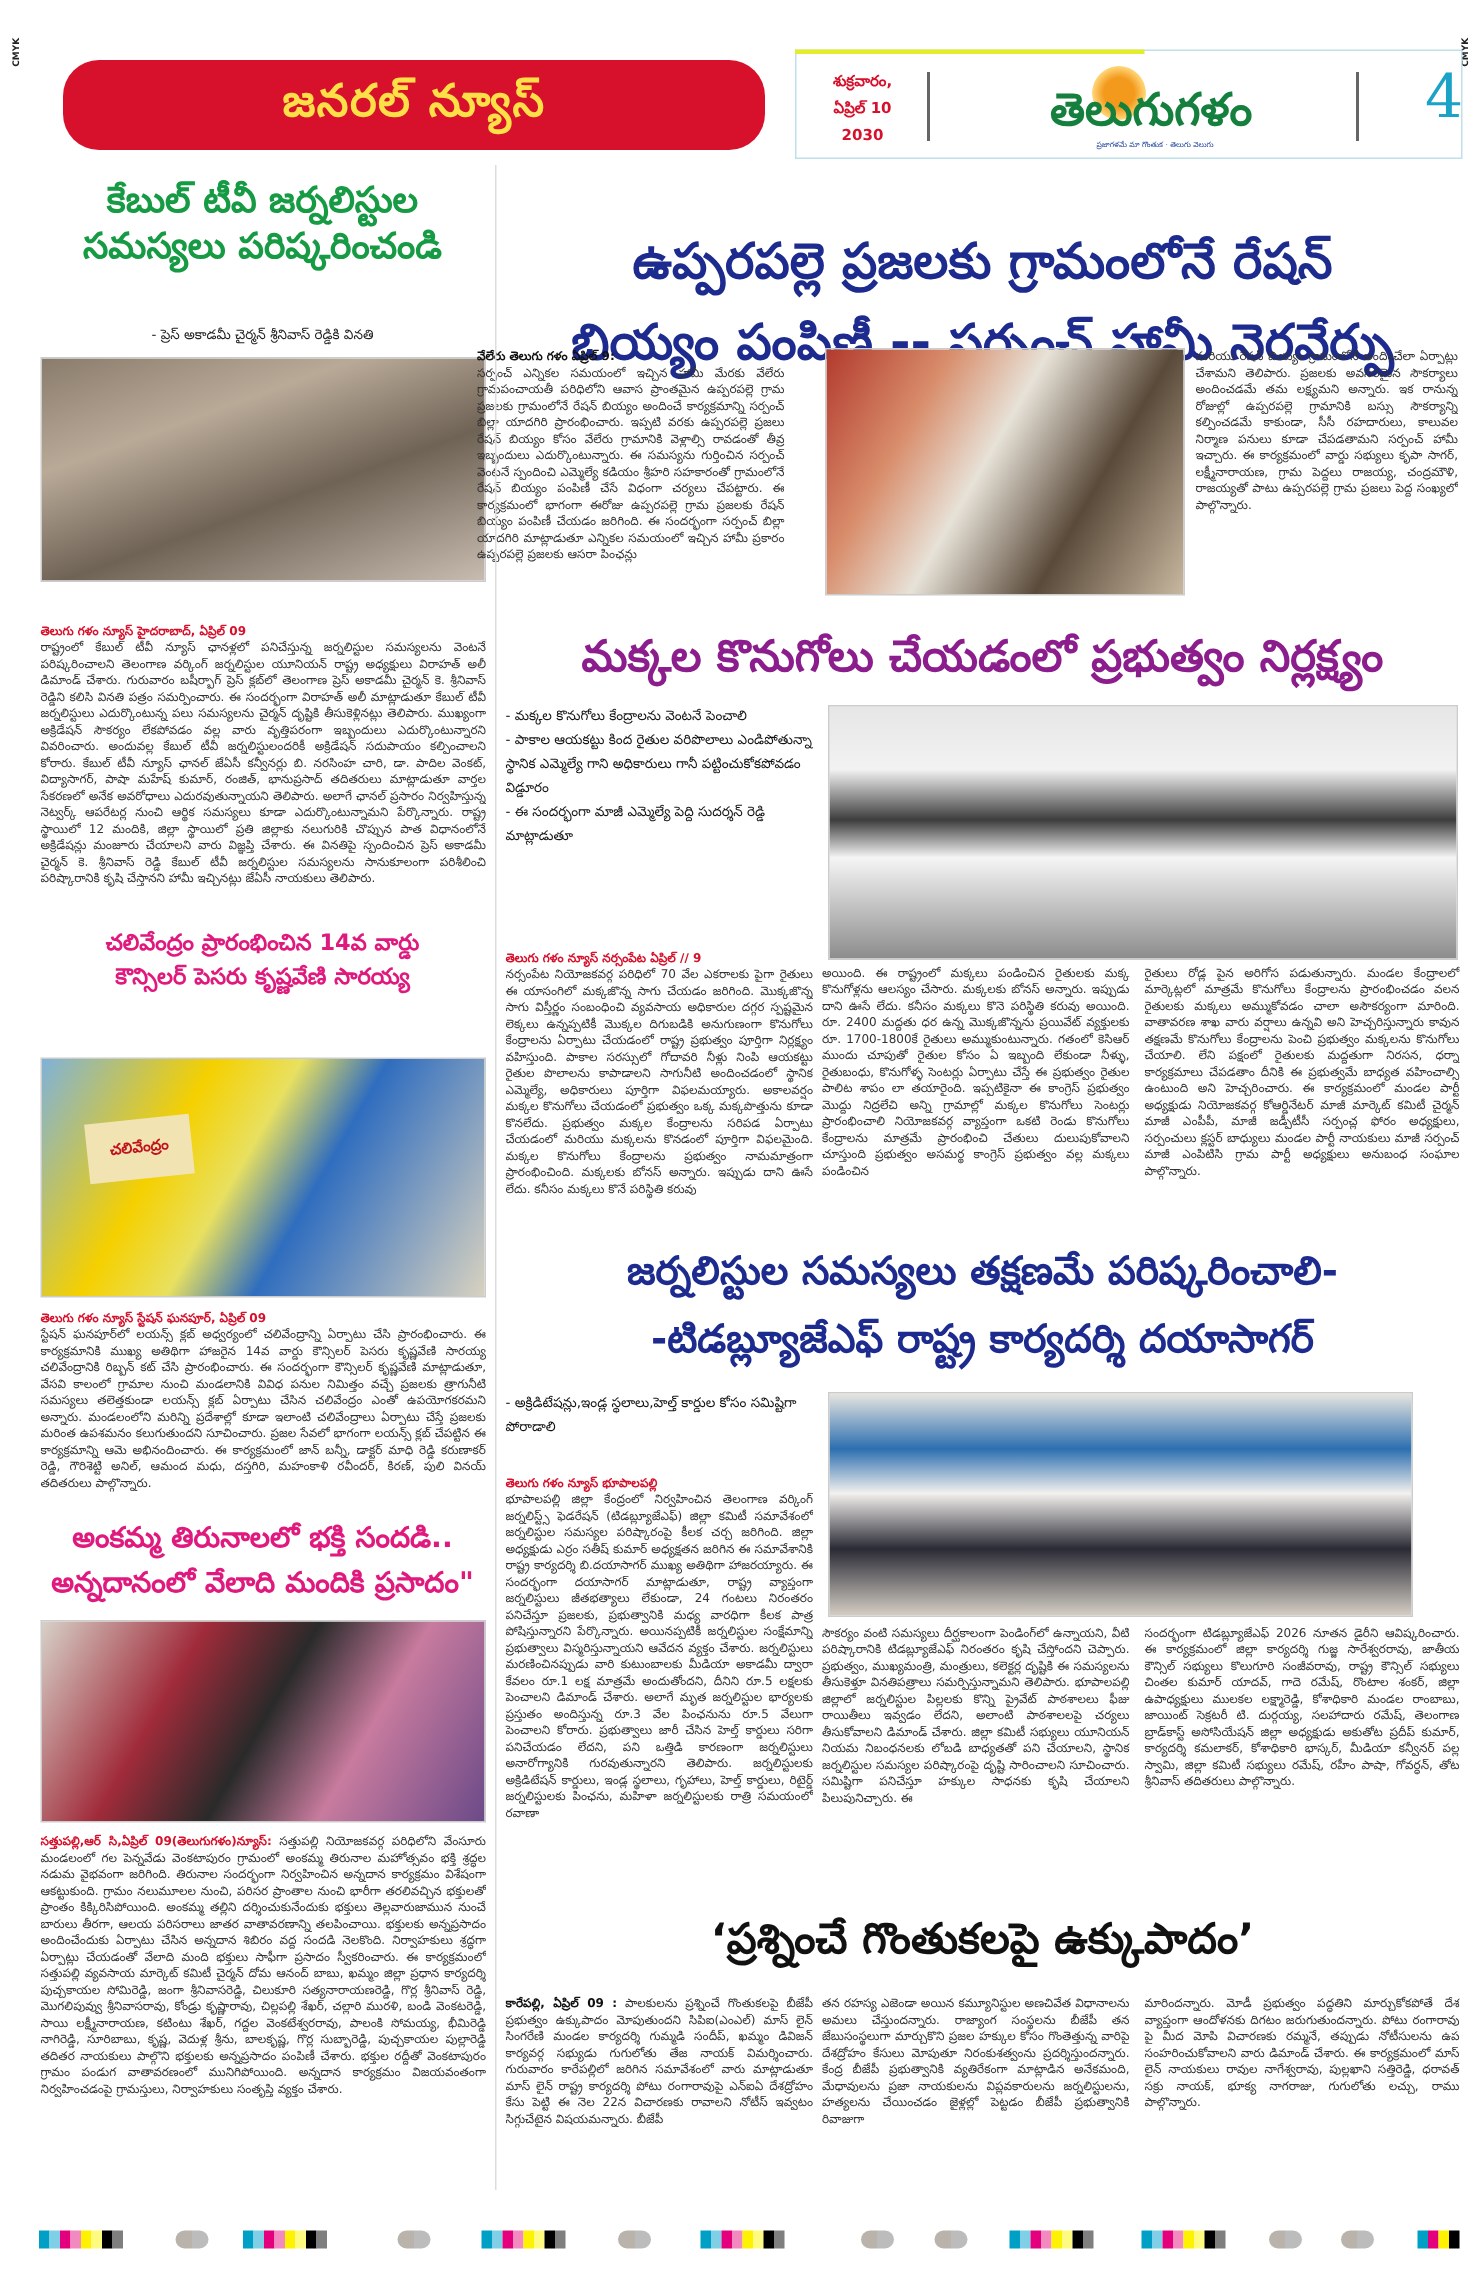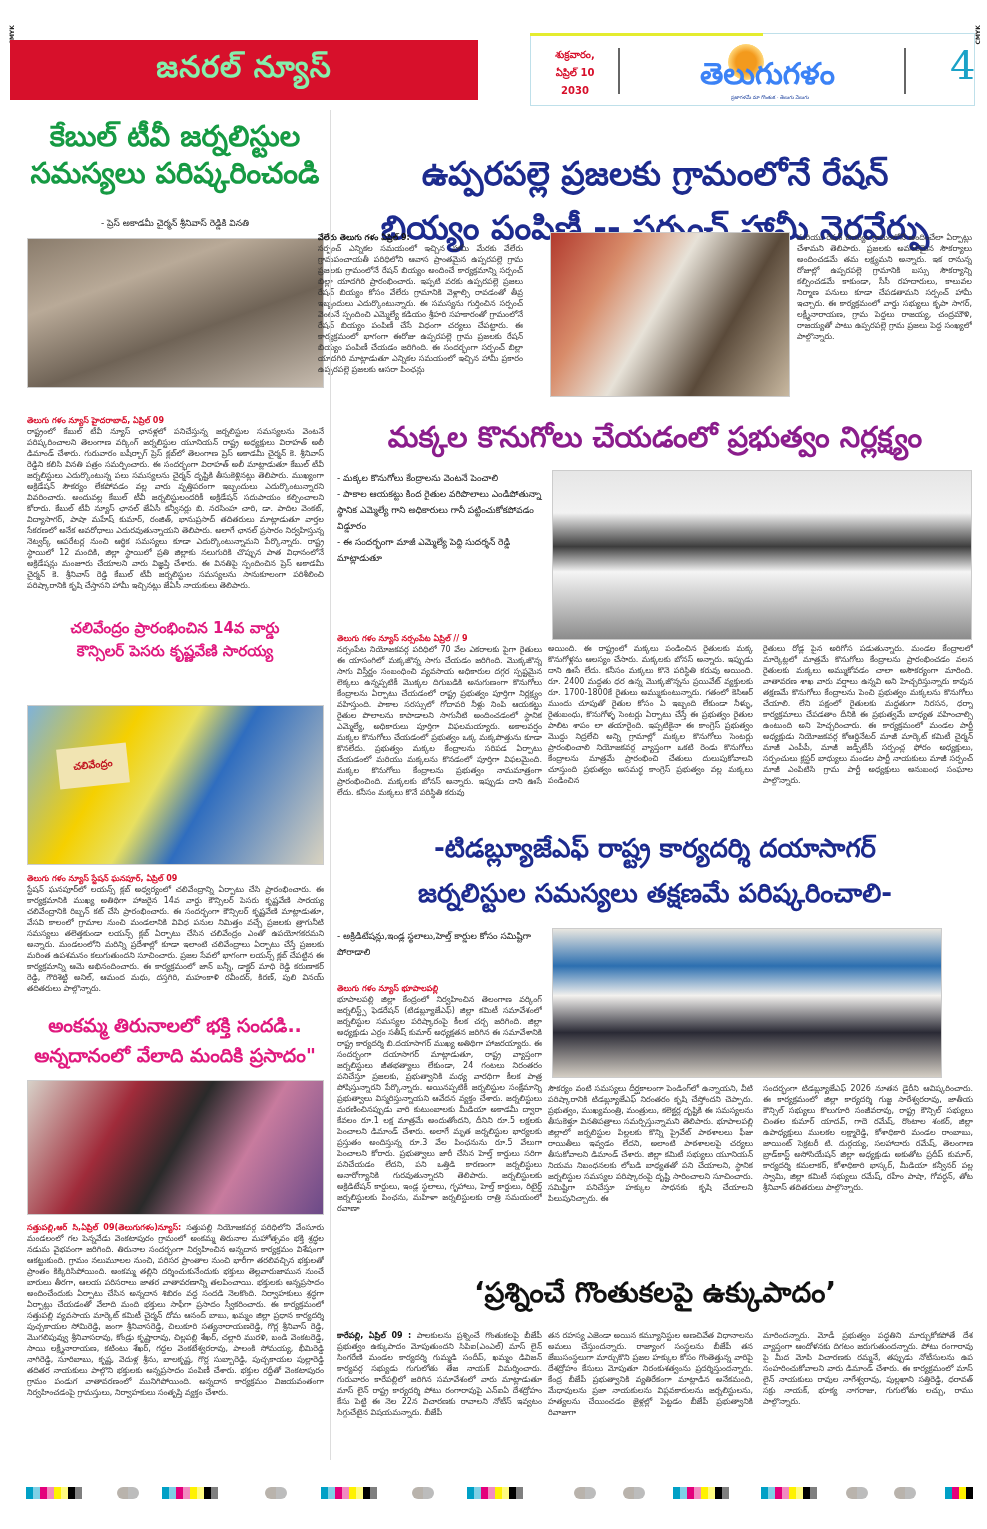--- a/index.html
+++ b/index.html
@@ -6,29 +6,29 @@
   html, body { width: 987px; height: 1529px; background: #fff; overflow: hidden; }
   body { position: relative; font-family: "DejaVu Sans", sans-serif; color: #222; }
 
   .abs { position: absolute; }
 
   
   .cmyk { position: absolute; width: 10px; font-size: 6px; line-height: 7px; text-align: center; font-weight: bold; }
   .cmyk span { display: block; transform: rotate(-90deg); }
 
   
-  .section-bar { left: 10px; top: 40px; width: 468px; height: 60px; background: #d7102b; color: #86efac;
-                 font-size: 30px; font-weight: bold; display: flex; align-items: center; justify-content: center; letter-spacing: 1px; }
+  .section-bar { left: 42px; top: 40px; width: 468px; height: 60px; background: #d7102b; color: #fde047;
+                 font-size: 30px; font-weight: bold; display: flex; align-items: center; justify-content: center; letter-spacing: 1px; border-radius: 24px; }
   .mast-box { left: 530px; top: 33px; width: 490px; height: 73px; border: 1px solid #bfe0ea; }
   .mast-box { width: 490px; }
   .mast-yellow { left: 530px; top: 33px; width: 233px; height: 3px; background: #e4ec2e; }
   .mast-date { left: 540px; top: 46px; width: 70px; color: #d7102b; font-size: 10px; line-height: 18px; text-align: center; font-weight: bold; }
   .mast-sep { width: 2px; height: 46px; background: #666; }
   .logo-sun { left: 728px; top: 44px; width: 36px; height: 36px; border-radius: 50%; background: radial-gradient(circle, #f39a1d 40%, #ffd77a 70%, transparent 72%); }
-  .logo-text { left: 700px; top: 58px; width: 130px; color: #3b82f6; font-size: 30px; font-weight: bold; text-align: right; line-height: 32px; }
+  .logo-text { left: 700px; top: 58px; width: 130px; color: #15803d; font-size: 30px; font-weight: bold; text-align: right; line-height: 32px; }
   .logo-tag { left: 695px; top: 94px; width: 150px; color: #1a3f9c; font-size: 5px; text-align: center; }
   .page-num { left: 950px; top: 42px; color: #1ba2c7; font-size: 40px; font-family: "DejaVu Serif", serif; }
 
   
   .hl { font-weight: bold; text-align: center; line-height: 1.28; }
   .hl-green { color: #169a43; }
   .hl-navy { color: #1d2b8e; }
   .hl-purple { color: #8b1d8c; }
   .hl-pink { color: #e0197e; }
   .hl-black { color: #111; }
@@ -72,21 +72,21 @@
   <div>శుక్రవారం,</div>
   <div>ఏప్రిల్ 10 2030</div>
 </div>
 <div class="abs mast-sep" style="left:618px; top:48px;"></div>
 <div class="abs logo-sun"></div>
 <div class="abs logo-text">తెలుగుగళం</div>
 <div class="abs logo-tag">ప్రజాగళమే మా గొంతుక · తెలుగు వెలుగు</div>
 <div class="abs mast-sep" style="left:904px; top:48px;"></div>
 <div class="abs page-num">4</div>
 
-<div class="abs hl hl-green" style="left:20px; top:118px; width:310px; font-size:29px;">
+<div class="abs hl hl-green" style="left:20px; top:118px; width:310px; font-size:24px;">
   <div>కేబుల్ టీవీ జర్నలిస్టుల</div>
   <div>సమస్యలు పరిష్కరించండి</div>
 </div>
 <div class="abs sub-byline" style="left:20px; top:218px; width:310px;">- ప్రెస్ అకాడమీ చైర్మన్ శ్రీనివాస్ రెడ్డికి వినతి</div>
 <div class="abs photo" style="left:27px; top:238px; width:297px; height:150px;"></div>
 <div class="abs body" style="left:27px; top:415px; width:297px; height:190px; overflow:hidden;">
   <span class="dateline">తెలుగు గళం న్యూస్ హైదరాబాద్, ఏప్రిల్ 09</span><br>
   <span>రాష్ట్రంలో కేబుల్ టీవీ న్యూస్ ఛానళ్లలో పనిచేస్తున్న జర్నలిస్టుల సమస్యలను వెంటనే పరిష్కరించాలని తెలంగాణ వర్కింగ్ జర్నలిస్టుల యూనియన్ రాష్ట్ర అధ్యక్షులు విరాహత్ అలీ డిమాండ్ చేశారు. గురువారం బషీర్బాగ్ ప్రెస్ క్లబ్‌లో తెలంగాణ ప్రెస్ అకాడమీ చైర్మన్ కె. శ్రీనివాస్ రెడ్డిని కలిసి వినతి పత్రం సమర్పించారు. ఈ సందర్భంగా విరాహత్ అలీ మాట్లాడుతూ కేబుల్ టీవీ జర్నలిస్టులు ఎదుర్కొంటున్న పలు సమస్యలను చైర్మన్ దృష్టికి తీసుకెళ్లినట్లు తెలిపారు. ముఖ్యంగా అక్రిడేషన్ సౌకర్యం లేకపోవడం వల్ల వారు వృత్తిపరంగా ఇబ్బందులు ఎదుర్కొంటున్నారని వివరించారు. అందువల్ల కేబుల్ టీవీ జర్నలిస్టులందరికీ అక్రిడేషన్ సదుపాయం కల్పించాలని కోరారు. కేబుల్ టీవీ న్యూస్ ఛానల్ జేఏసీ కన్వీనర్లు బి. నరసింహ చారి, డా. పాదిల వెంకట్, విద్యాసాగర్, పాషా మహేష్ కుమార్, రంజిత్, భానుప్రసాద్ తదితరులు మాట్లాడుతూ వార్తల సేకరణలో అనేక అవరోధాలు ఎదురవుతున్నాయని తెలిపారు. అలాగే ఛానల్ ప్రసారం నిర్వహిస్తున్న నెట్వర్క్ ఆపరేటర్ల నుంచి ఆర్థిక సమస్యలు కూడా ఎదుర్కొంటున్నామని పేర్కొన్నారు. రాష్ట్ర స్థాయిలో 12 మందికి, జిల్లా స్థాయిలో ప్రతి జిల్లాకు నలుగురికి చొప్పున పాత విధానంలోనే అక్రిడేషన్లు మంజూరు చేయాలని వారు విజ్ఞప్తి చేశారు. ఈ వినతిపై స్పందించిన ప్రెస్ అకాడమీ చైర్మన్ కె. శ్రీనివాస్ రెడ్డి కేబుల్ టీవీ జర్నలిస్టుల సమస్యలను సానుకూలంగా పరిశీలించి పరిష్కారానికి కృషి చేస్తానని హామీ ఇచ్చినట్లు జేఏసీ నాయకులు తెలిపారు.</span>
 </div>
 
@@ -131,22 +131,22 @@
 </div>
 <div class="abs photo maize" style="left:552px; top:470px; width:420px; height:170px;"></div>
 <div class="abs body" style="left:337px; top:633px; width:205px; height:180px; overflow:hidden;">
   <span class="dateline">తెలుగు గళం న్యూస్ నర్సంపేట ఏప్రిల్ // 9</span><br>
   <span>నర్సంపేట నియోజకవర్గ పరిధిలో 70 వేల ఎకరాలకు పైగా రైతులు ఈ యాసంగిలో మక్కజొన్న సాగు చేయడం జరిగింది. మొక్కజొన్న సాగు విస్తీర్ణం సంబంధించి వ్యవసాయ అధికారుల దగ్గర స్పష్టమైన లెక్కలు ఉన్నప్పటికీ మొక్కల దిగుబడికి అనుగుణంగా కొనుగోలు కేంద్రాలను ఏర్పాటు చేయడంలో రాష్ట్ర ప్రభుత్వం పూర్తిగా నిర్లక్ష్యం వహిస్తుంది. పాకాల సరస్సులో గోదావరి నీళ్లు నింపి ఆయకట్టు రైతుల పొలాలను కాపాడాలని సాగునీటి అందించడంలో స్థానిక ఎమ్మెల్యే, అధికారులు పూర్తిగా విఫలమయ్యారు. అకాలవర్షం మక్కల కొనుగోలు చేయడంలో ప్రభుత్వం ఒక్క మక్కపొత్తును కూడా కొనలేదు. ప్రభుత్వం మక్కల కేంద్రాలను సరిపడ ఏర్పాటు చేయడంలో మరియు మక్కలను కొనడంలో పూర్తిగా విఫలమైంది. మక్కల కొనుగోలు కేంద్రాలను ప్రభుత్వం నామమాత్రంగా ప్రారంభించింది. మక్కలకు బోనస్ అన్నారు. ఇప్పుడు దాని ఊసే లేదు. కనీసం మక్కలు కొనే పరిస్థితి కరువు</span>
 </div>
 <div class="abs body" style="left:548px; top:643px; width:205px; height:170px; overflow:hidden;">అయింది. ఈ రాష్ట్రంలో మక్కలు పండించిన రైతులకు మక్క కొనుగోళ్లను ఆలస్యం చేసారు. మక్కలకు బోనస్ అన్నారు. ఇప్పుడు దాని ఊసే లేదు. కనీసం మక్కలు కొనె పరిస్థితి కరువు అయింది. రూ. 2400 మద్దతు ధర ఉన్న మొక్కజొన్నను ప్రయివేట్ వ్యక్తులకు రూ. 1700-1800కే రైతులు అమ్ముకుంటున్నారు. గతంలో కెసిఆర్ ముందు చూపుతో రైతుల కోసం ఏ ఇబ్బంది లేకుండా నీళ్ళు, రైతుబంధు, కొనుగోళ్ళ సెంటర్లు ఏర్పాటు చేస్తే ఈ ప్రభుత్వం రైతుల పాలిట శాపం లా తయారైంది. ఇప్పటికైనా ఈ కాంగ్రెస్ ప్రభుత్వం మొద్దు నిద్రలేచి అన్ని గ్రామాల్లో మక్కల కొనుగోలు సెంటర్లు ప్రారంభించాలి నియోజకవర్గ వ్యాప్తంగా ఒకటి రెండు కొనుగోలు కేంద్రాలను మాత్రమే ప్రారంభించి చేతులు దులుపుకోవాలని చూస్తుంది ప్రభుత్వం అసమర్థ కాంగ్రెస్ ప్రభుత్వం వల్ల మక్కలు పండించిన</div>
 <div class="abs body" style="left:763px; top:643px; width:210px; height:170px; overflow:hidden;">రైతులు రోడ్ల పైన అరిగోస పడుతున్నారు. మండల కేంద్రాలలో మార్కెట్లలో మాత్రమే కొనుగోలు కేంద్రాలను ప్రారంభించడం వలన రైతులకు మక్కలు అమ్ముకోవడం చాలా అసౌకర్యంగా మారింది. వాతావరణ శాఖ వారు వర్షాలు ఉన్నవి అని హెచ్చరిస్తున్నారు కావున తక్షణమే కొనుగోలు కేంద్రాలను పెంచి ప్రభుత్వం మక్కలను కొనుగోలు చేయాలి. లేని పక్షంలో రైతులకు మద్దతుగా నిరసన, ధర్నా కార్యక్రమాలు చేపడతాం దీనికి ఈ ప్రభుత్వమే బాధ్యత వహించాల్సి ఉంటుంది అని హెచ్చరించారు. ఈ కార్యక్రమంలో మండల పార్టీ అధ్యక్షుడు నియోజకవర్గ కోఆర్డినేటర్ మాజీ మార్కెట్ కమిటీ చైర్మన్ మాజీ ఎంపీపీ, మాజీ జడ్పీటీసీ సర్పంచ్ల ఫోరం అధ్యక్షులు, సర్పంచులు క్లస్టర్ బాధ్యులు మండల పార్టీ నాయకులు మాజీ సర్పంచ్ మాజీ ఎంపిటిసి గ్రామ పార్టీ అధ్యక్షులు అనుబంధ సంఘాల పాల్గొన్నారు.</div>
 
 <div class="abs hl hl-navy" style="left:335px; top:826px; width:640px; font-size:26px; line-height:45px;">
+  <div>జర్నలిస్టుల సమస్యలు తక్షణమే పరిష్కరించాలి-</div>
   <div>-టిడబ్ల్యూజేఎఫ్ రాష్ట్ర కార్యదర్శి దయాసాగర్</div>
-  <div>జర్నలిస్టుల సమస్యలు తక్షణమే పరిష్కరించాలి-</div>
 </div>
 <div class="abs bullets" style="left:337px; top:928px; width:205px; font-size:9px;">- అక్రిడిటేషన్లు,ఇండ్ల స్థలాలు,హెల్త్ కార్డుల కోసం సమిష్టిగా పోరాడాలి</div>
 <div class="abs photo twjf" style="left:552px; top:928px; width:390px; height:150px;"></div>
 <div class="abs body" style="left:337px; top:983px; width:205px; height:278px; overflow:hidden;">
   <span class="dateline">తెలుగు గళం న్యూస్ భూపాలపల్లి</span><br>
   <span>భూపాలపల్లి జిల్లా కేంద్రంలో నిర్వహించిన తెలంగాణ వర్కింగ్ జర్నలిస్ట్స్ ఫెడరేషన్ (టిడబ్ల్యూజేఎఫ్) జిల్లా కమిటీ సమావేశంలో జర్నలిస్టుల సమస్యల పరిష్కారంపై కీలక చర్చ జరిగింది. జిల్లా అధ్యక్షుడు ఎర్రం సతీష్ కుమార్ అధ్యక్షతన జరిగిన ఈ సమావేశానికి రాష్ట్ర కార్యదర్శి బి.దయాసాగర్ ముఖ్య అతిథిగా హాజరయ్యారు. ఈ సందర్భంగా దయాసాగర్ మాట్లాడుతూ, రాష్ట్ర వ్యాప్తంగా జర్నలిస్టులు జీతభత్యాలు లేకుండా, 24 గంటలు నిరంతరం పనిచేస్తూ ప్రజలకు, ప్రభుత్వానికి మధ్య వారధిగా కీలక పాత్ర పోషిస్తున్నారని పేర్కొన్నారు. అయినప్పటికీ జర్నలిస్టుల సంక్షేమాన్ని ప్రభుత్వాలు విస్మరిస్తున్నాయని ఆవేదన వ్యక్తం చేశారు. జర్నలిస్టులు మరణించినప్పుడు వారి కుటుంబాలకు మీడియా అకాడమీ ద్వారా కేవలం రూ.1 లక్ష మాత్రమే అందుతోందని, దీనిని రూ.5 లక్షలకు పెంచాలని డిమాండ్ చేశారు. అలాగే మృత జర్నలిస్టుల భార్యలకు ప్రస్తుతం అందిస్తున్న రూ.3 వేల పింఛనును రూ.5 వేలుగా పెంచాలని కోరారు. ప్రభుత్వాలు జారీ చేసిన హెల్త్ కార్డులు సరిగా పనిచేయడం లేదని, పని ఒత్తిడి కారణంగా జర్నలిస్టులు అనారోగ్యానికి గురవుతున్నారని తెలిపారు. జర్నలిస్టులకు అక్రిడిటేషన్ కార్డులు, ఇండ్ల స్థలాలు, గృహాలు, హెల్త్ కార్డులు, రిటైర్డ్ జర్నలిస్టులకు పింఛను, మహిళా జర్నలిస్టులకు రాత్రి సమయంలో రవాణా</span>
 </div>
 <div class="abs body" style="left:548px; top:1083px; width:205px; height:178px; overflow:hidden;">సౌకర్యం వంటి సమస్యలు దీర్ఘకాలంగా పెండింగ్‌లో ఉన్నాయని, వీటి పరిష్కారానికి టిడబ్ల్యూజేఎఫ్ నిరంతరం కృషి చేస్తోందని చెప్పారు. ప్రభుత్వం, ముఖ్యమంత్రి, మంత్రులు, కలెక్టర్ల దృష్టికి ఈ సమస్యలను తీసుకెళ్తూ వినతిపత్రాలు సమర్పిస్తున్నామని తెలిపారు. భూపాలపల్లి జిల్లాలో జర్నలిస్టుల పిల్లలకు కొన్ని ప్రైవేట్ పాఠశాలలు ఫీజు రాయితీలు ఇవ్వడం లేదని, అలాంటి పాఠశాలలపై చర్యలు తీసుకోవాలని డిమాండ్ చేశారు. జిల్లా కమిటీ సభ్యులు యూనియన్ నియమ నిబంధనలకు లోబడి బాధ్యతతో పని చేయాలని, స్థానిక జర్నలిస్టుల సమస్యల పరిష్కారంపై దృష్టి సారించాలని సూచించారు. సమిష్టిగా పనిచేస్తూ హక్కుల సాధనకు కృషి చేయాలని పిలుపునిచ్చారు. ఈ</div>
 <div class="abs body" style="left:763px; top:1083px; width:210px; height:178px; overflow:hidden;">సందర్భంగా టిడబ్ల్యూజేఎఫ్ 2026 నూతన డైరీని ఆవిష్కరించారు. ఈ కార్యక్రమంలో జిల్లా కార్యదర్శి గుజ్జ సారేశ్వరరావు, జాతీయ కౌన్సిల్ సభ్యులు కొలుగూరి సంజీవరావు, రాష్ట్ర కౌన్సిల్ సభ్యులు చింతల కుమార్ యాదవ్, గాదె రమేష్, రొంటాల శంకర్, జిల్లా ఉపాధ్యక్షులు ములకల లక్ష్మారెడ్డి, కోశాధికారి మండల రాంబాబు, జాయింట్ సెక్రటరీ టి. దుర్గయ్య, సలహాదారు రమేష్, తెలంగాణ బ్రాడ్‌కాస్ట్ అసోసియేషన్ జిల్లా అధ్యక్షుడు అకుతోట ప్రదీప్ కుమార్, కార్యదర్శి కమలాకర్, కోశాధికారి భాస్కర్, మీడియా కన్వీనర్ పల్ల స్వామి, జిల్లా కమిటీ సభ్యులు రమేష్, రహీం పాషా, గోవర్ధన్, తోట శ్రీనివాస్ తదితరులు పాల్గొన్నారు.</div>
 

